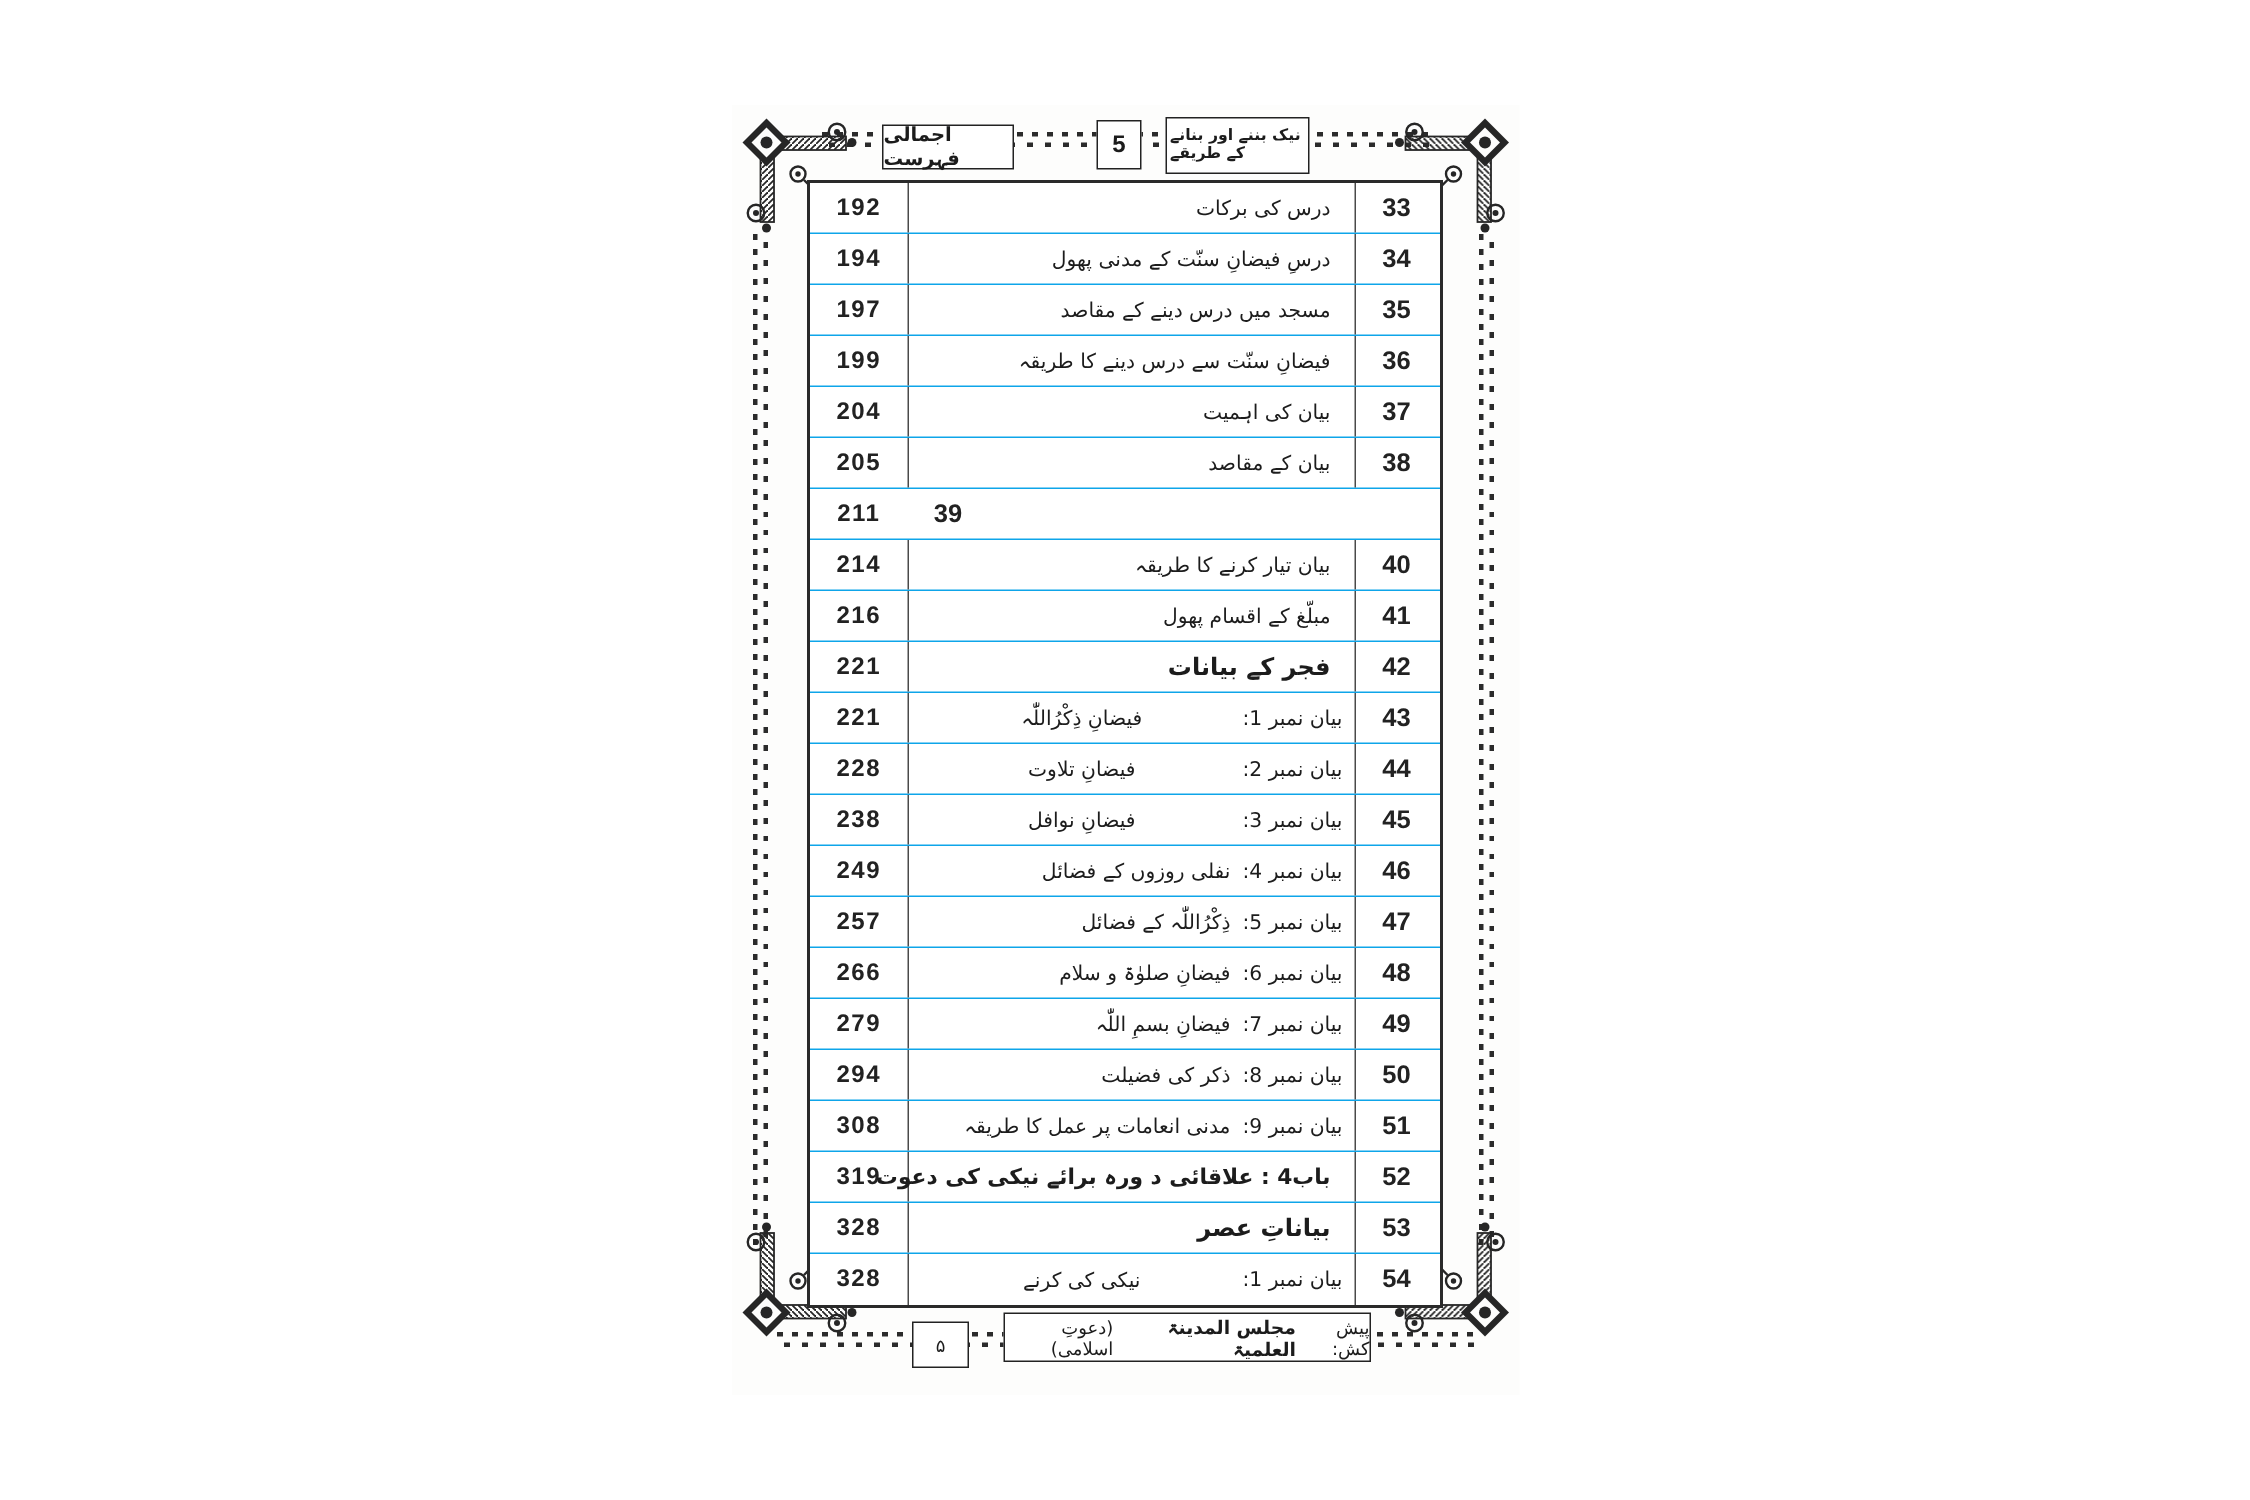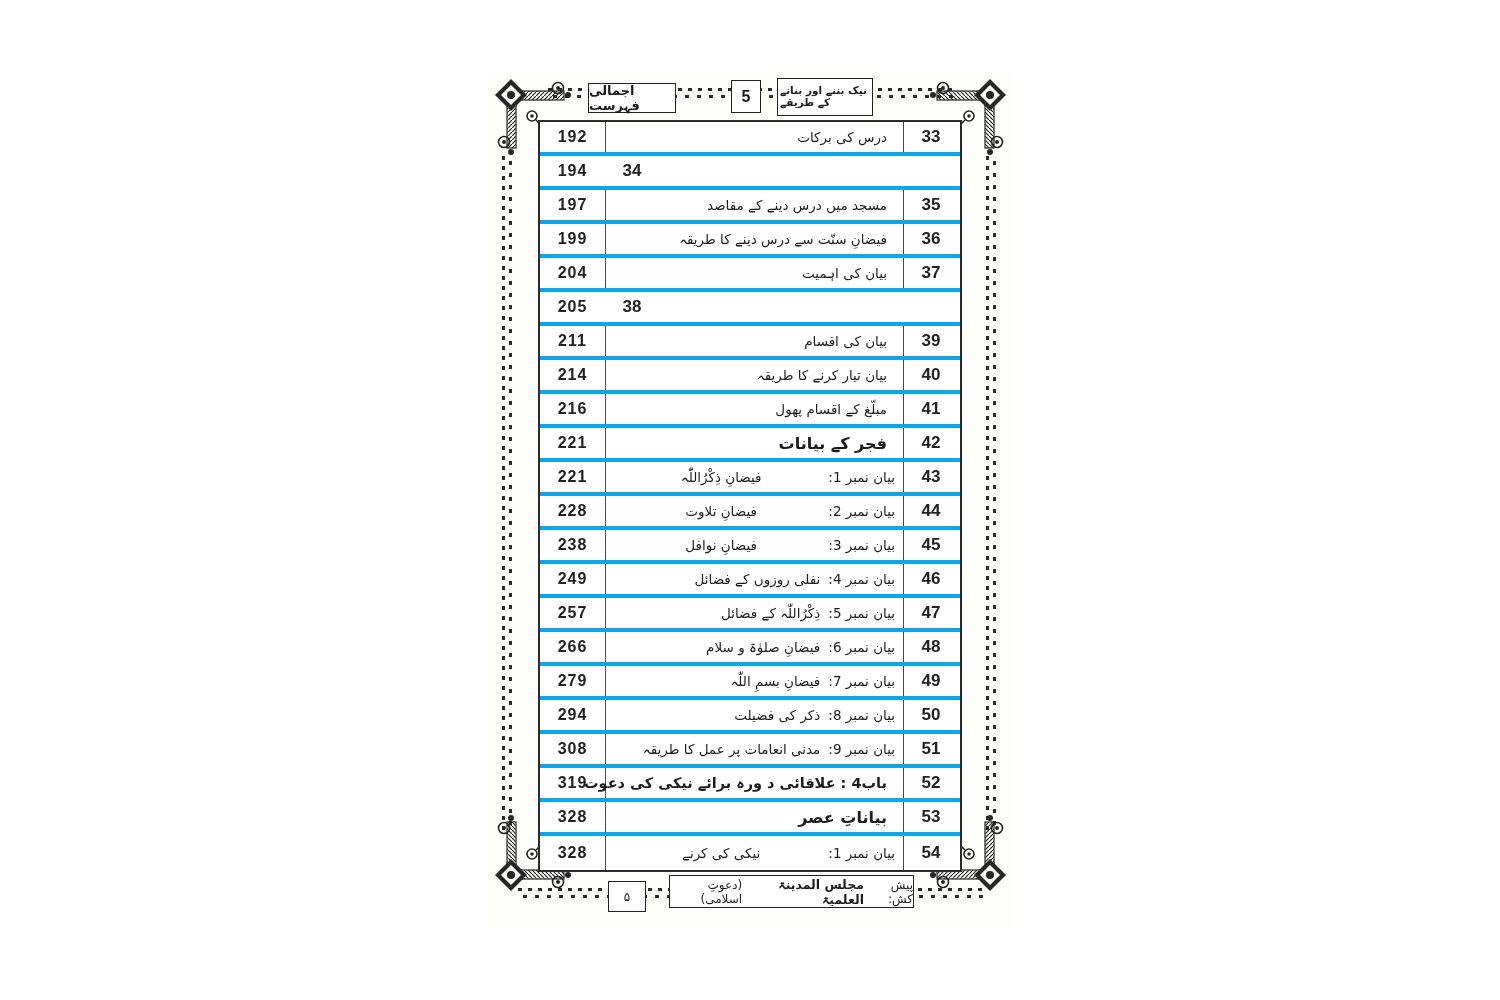--- a/index.html
+++ b/index.html
@@ -32,21 +32,21 @@
            align-items:center;justify-content:center;z-index:5;}
   .hdr-index{left:100px;top:13px;width:86px;height:28px;font-size:13px;font-weight:bold;}
   .hdr-five{left:243px;top:10px;width:28px;height:31px;font-family:"Liberation Sans",sans-serif;
             font-size:16px;font-weight:bold;}
   .hdr-title{left:289px;top:8px;width:90px;height:36px;font-size:10.5px;font-weight:bold;
              text-align:left;line-height:1.1;padding:0 2px;}
 
   
   .toc{position:absolute;left:50px;top:50px;width:420px;background:#fff;
        border:2px solid #2a2a2a;z-index:3;}
-  .trow{display:flex;height:34px;border-bottom:4px solid #0ea5e9;box-sizing:border-box;}
+  .trow{display:flex;height:34px;border-bottom:1px solid #0ea5e9;box-sizing:border-box;}
   .trow:last-child{border-bottom:none;}
   .cell{box-sizing:border-box;display:flex;align-items:center;}
   .page-cell{width:65px;justify-content:center;
              font-family:"Liberation Sans",sans-serif;font-weight:bold;font-size:16px;
              letter-spacing:1px;color:#222;}
   .title-cell{width:299px;border-left:1px solid #4a4a4a;border-right:1px solid #4a4a4a;
               padding:0 8px;font-size:13.5px;direction:rtl;}
   .no-cell{width:54px;justify-content:center;
            font-family:"Liberation Sans",sans-serif;font-weight:bold;font-size:17px;color:#222;}
   .row-label{white-space:nowrap;}
@@ -123,20 +123,24 @@
     <div class="cell page-cell">192</div>
     <div class="cell title-cell" dir="rtl">
 
       <span class="row-title">درس کی برکات</span>
     </div>
     <div class="cell no-cell">33</div>
   </div>
 
   <div class="trow">
     <div class="cell page-cell">194</div>
+    <div class="cell title-cell" dir="rtl">
+
+      <span class="row-title">درسِ فیضانِ سنّت کے مدنی پھول</span>
+    </div>
     <div class="cell no-cell">34</div>
   </div>
 
   <div class="trow">
     <div class="cell page-cell">197</div>
     <div class="cell title-cell" dir="rtl">
 
       <span class="row-title">مسجد میں درس دینے کے مقاصد</span>
     </div>
     <div class="cell no-cell">35</div>
@@ -155,29 +159,29 @@
     <div class="cell page-cell">204</div>
     <div class="cell title-cell" dir="rtl">
 
       <span class="row-title">بیان کی اہمیت</span>
     </div>
     <div class="cell no-cell">37</div>
   </div>
 
   <div class="trow">
     <div class="cell page-cell">205</div>
+    <div class="cell title-cell" dir="rtl">
+
+      <span class="row-title">بیان کے مقاصد</span>
+    </div>
     <div class="cell no-cell">38</div>
   </div>
 
   <div class="trow">
     <div class="cell page-cell">211</div>
-    <div class="cell title-cell" dir="rtl">
-
-      <span class="row-title">بیان کی اقسام</span>
-    </div>
     <div class="cell no-cell">39</div>
   </div>
 
   <div class="trow">
     <div class="cell page-cell">214</div>
     <div class="cell title-cell" dir="rtl">
 
       <span class="row-title">بیان تیار کرنے کا طریقہ</span>
     </div>
     <div class="cell no-cell">40</div>

